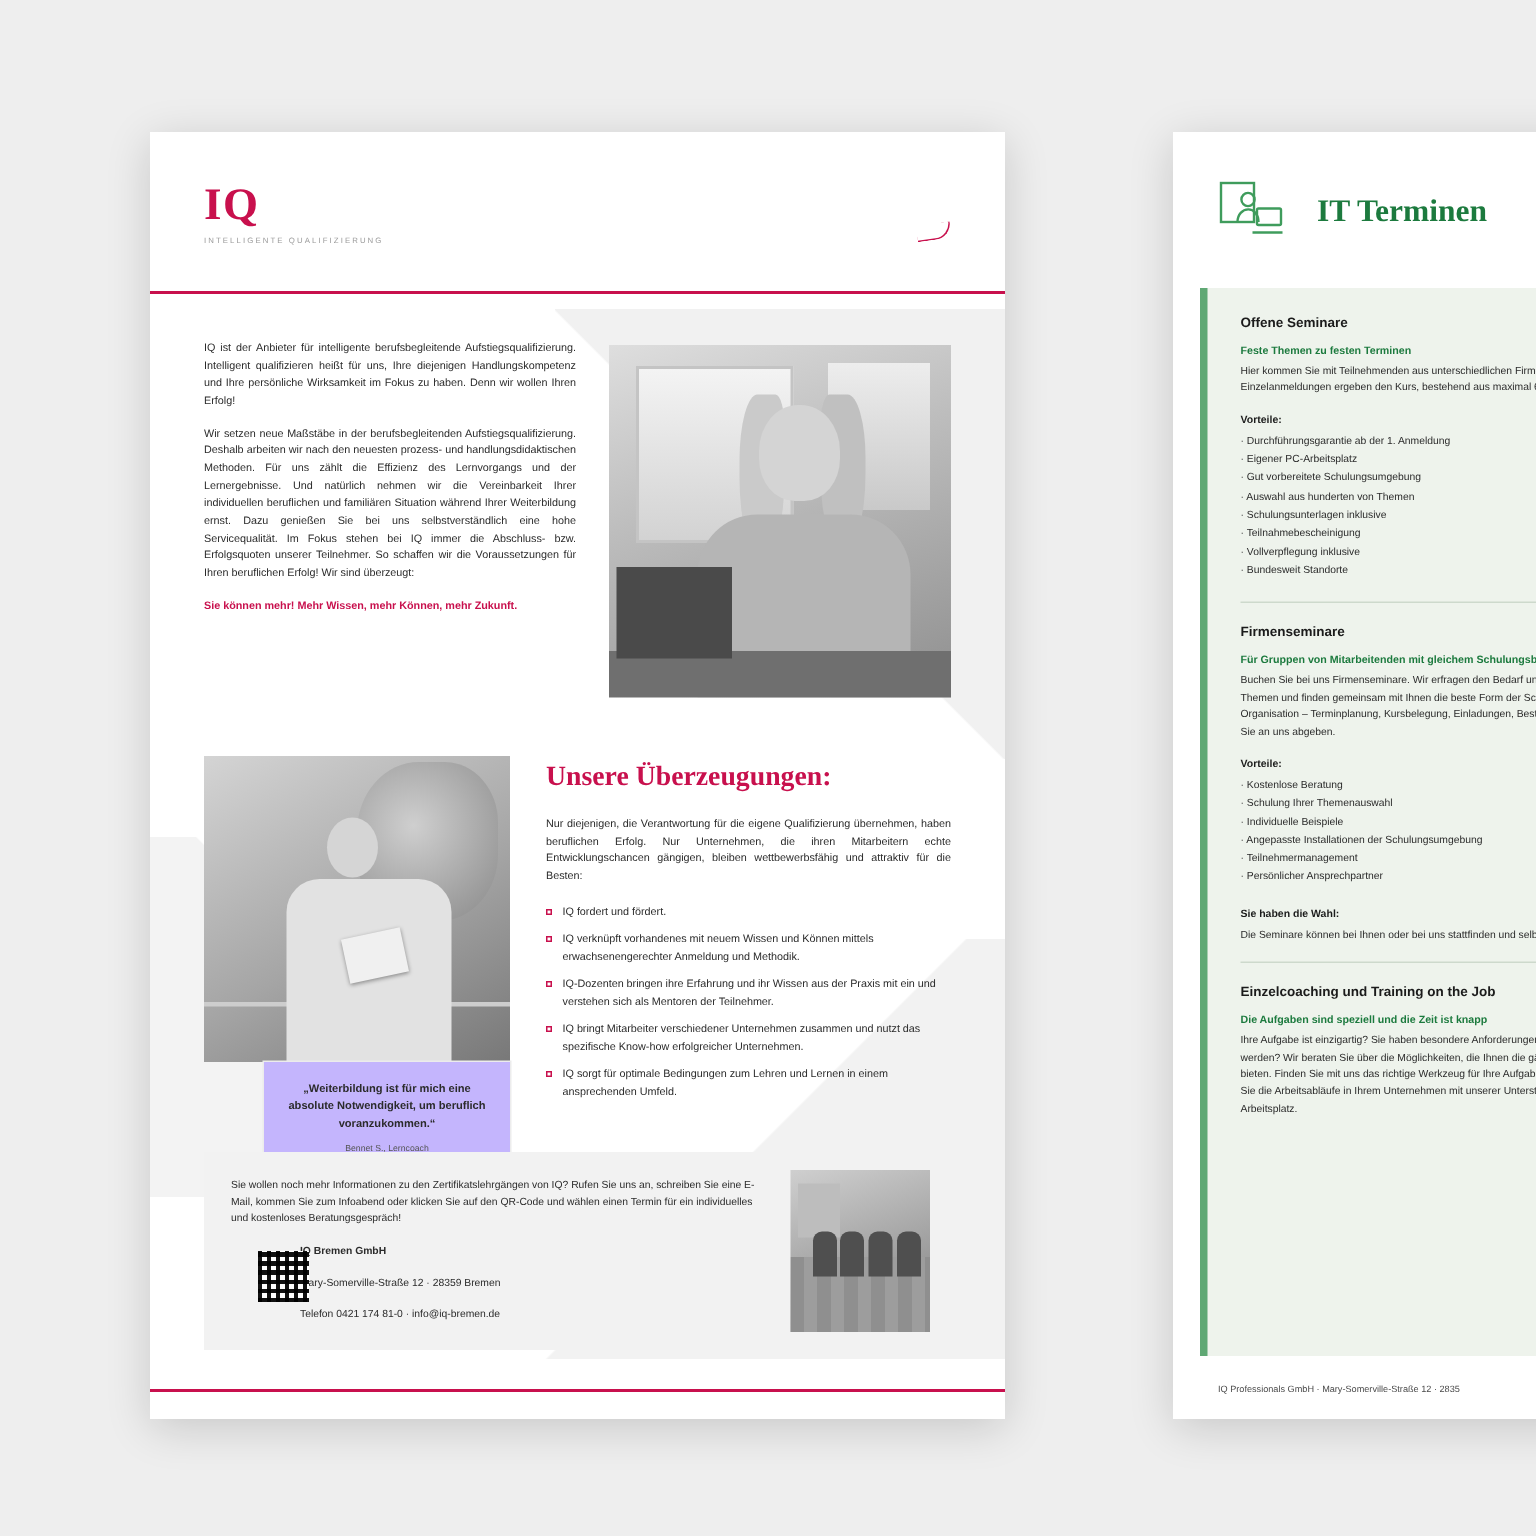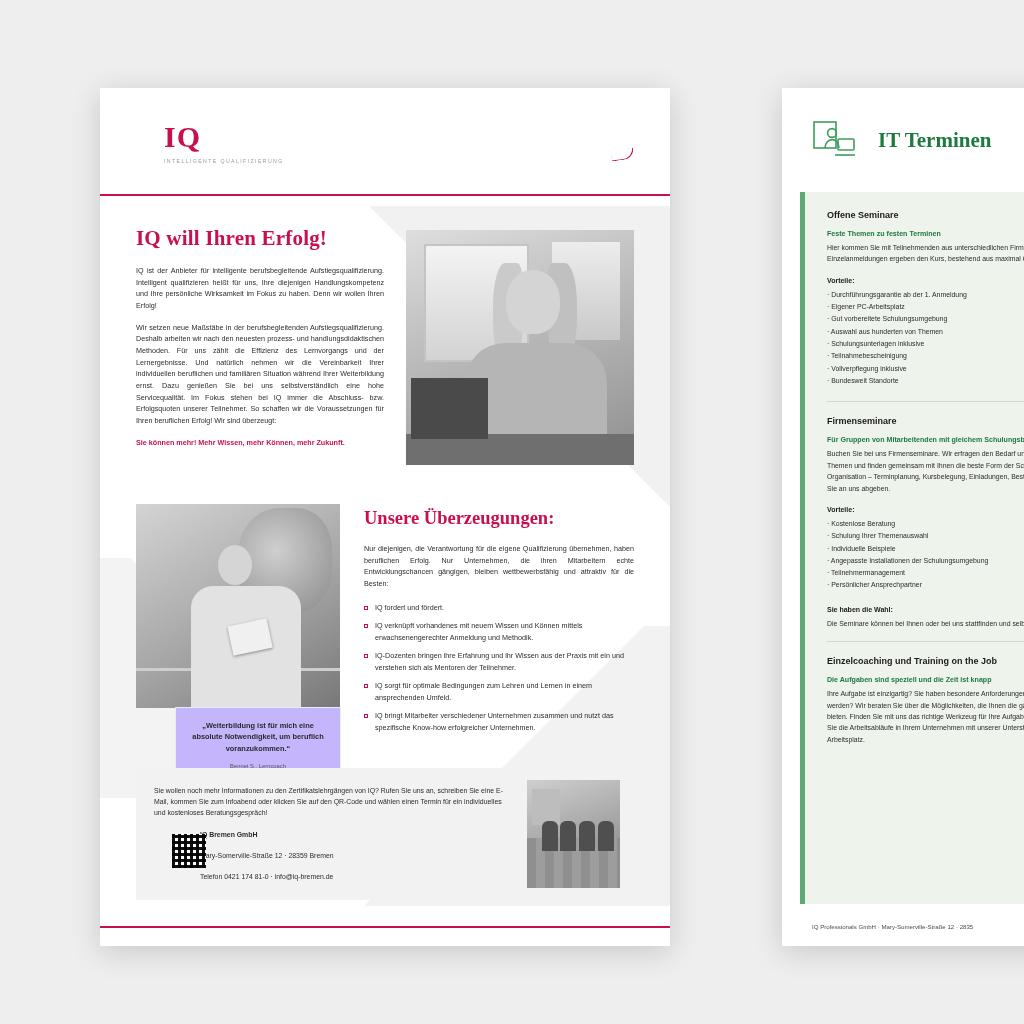--- a/index.html
+++ b/index.html
@@ -28,21 +28,20 @@
     left: 100px;
     top: 88px;
     width: 570px;
     height: 858px;
   }
   .front-inner {
     position: absolute;
     inset: 0;
     padding: 34px 52px 0 36px;
     box-sizing: border-box;
-    margin-left: 28px;
   }
   
   .wedge-top {
     position: absolute;
     right: 0; top: 118px;
     width: 300px; height: 300px;
     background: linear-gradient(225deg, #f1f1f1 0%, #f1f1f1 50%, transparent 50.3%);
     pointer-events: none;
   }
   .wedge-mid {
@@ -428,21 +427,20 @@
       <div class="logo-iq">IQ</div>
       <div class="logo-swoosh"></div>
       <div class="logo-sub">INTELLIGENTE QUALIFIZIERUNG</div>
     </div>
   </div>
 
   <div class="rule-red" id="rule-top"></div>
   <div class="rule-red" id="rule-bottom"></div>
 
   <div style="position:absolute; left:36px; top:138px; z-index:4;">
-    <h1 class="headline">IQ will Ihren Erfolg!</h1>
     <div class="body-col">
       <p>IQ ist der Anbieter für intelligente berufsbegleitende Aufstiegsqualifizierung. Intelligent qualifizieren heißt für uns, Ihre diejenigen Handlungskompetenz und Ihre persönliche Wirksamkeit im Fokus zu haben. Denn wir wollen Ihren Erfolg!</p>
       <p>Wir setzen neue Maßstäbe in der berufsbegleitenden Aufstiegsqualifizierung. Deshalb arbeiten wir nach den neuesten prozess- und handlungsdidaktischen Methoden. Für uns zählt die Effizienz des Lernvorgangs und der Lernergebnisse. Und natürlich nehmen wir die Vereinbarkeit Ihrer individuellen beruflichen und familiären Situation während Ihrer Weiterbildung ernst. Dazu genießen Sie bei uns selbstverständlich eine hohe Servicequalität. Im Fokus stehen bei IQ immer die Abschluss- bzw. Erfolgsquoten unserer Teilnehmer. So schaffen wir die Voraussetzungen für Ihren beruflichen Erfolg! Wir sind überzeugt:</p>
       <p class="bold-red-line">Sie können mehr! Mehr Wissen, mehr Können, mehr Zukunft.</p>
     </div>
   </div>
 
   <div class="photo" id="photo-woman">
     <div class="win"></div>
     <div class="win2"></div>
@@ -466,22 +464,22 @@
     <p class="quote-author">Bennet S., Lerncoach</p>
   </div>
 
   <div id="conv-col">
     <h2 class="head2">Unsere Überzeugungen:</h2>
     <p class="intro">Nur diejenigen, die Verantwortung für die eigene Qualifizierung übernehmen, haben beruflichen Erfolg. Nur Unternehmen, die ihren Mitarbeitern echte Entwicklungschancen gängigen, bleiben wettbewerbsfähig und attraktiv für die Besten:</p>
     <ul class="redlist">
       <li>IQ fordert und fördert.</li>
       <li>IQ verknüpft vorhandenes mit neuem Wissen und Können mittels erwachsenengerechter Anmeldung und Methodik.</li>
       <li>IQ-Dozenten bringen ihre Erfahrung und ihr Wissen aus der Praxis mit ein und verstehen sich als Mentoren der Teilnehmer.</li>
+      <li>IQ bringt Mitarbeiter verschiedener Unternehmen zusammen und nutzt das spezifische Know-how erfolgreicher Unternehmen.</li>
       <li>IQ sorgt für optimale Bedingungen zum Lehren und Lernen in einem ansprechenden Umfeld.</li>
-      <li>IQ bringt Mitarbeiter verschiedener Unternehmen zusammen und nutzt das spezifische Know-how erfolgreicher Unternehmen.</li>
     </ul>
   </div>
 
   <div id="contact-band">
     <div id="contact-text">
       <p>Sie wollen noch mehr Informationen zu den Zertifikatslehrgängen von IQ? Rufen Sie uns an, schreiben Sie eine E-Mail, kommen Sie zum Infoabend oder klicken Sie auf den QR-Code und wählen einen Termin für ein individuelles und kostenloses Beratungsgespräch!</p>
       <div class="contact-details">
         <div class="qr"></div>
         <p class="contact-company">IQ Bremen GmbH</p>
         <p class="contact-line">Mary-Somerville-Straße 12 · 28359 Bremen</p>

